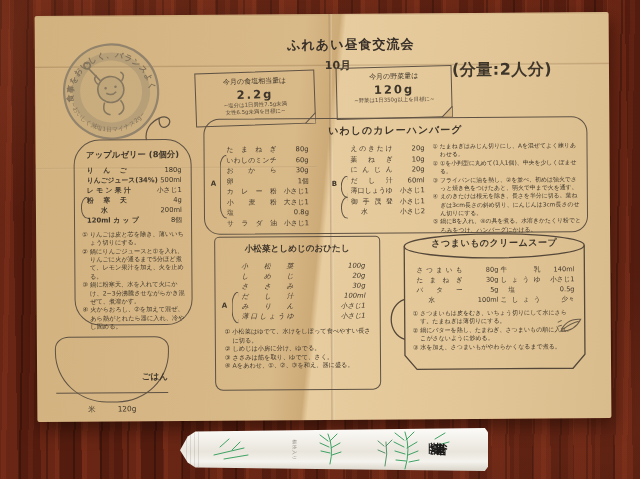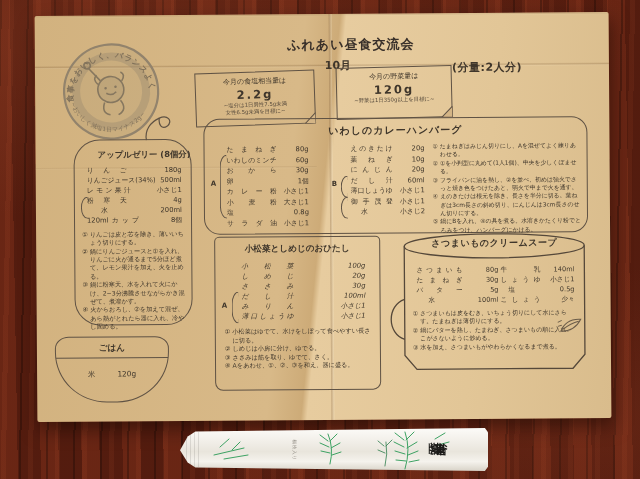--- a/index.html
+++ b/index.html
@@ -18,21 +18,21 @@
     border-radius:2px;box-shadow:2px 8px 18px rgba(20,5,0,.5);
     transform:rotate(-0.4deg);color:#3f362b;}
   .fold-h{position:absolute;left:0;top:50px;width:100%;height:3px;
     background:linear-gradient(rgba(100,65,30,0),rgba(100,65,30,.22),rgba(255,240,210,.18));}
   .crease{position:absolute;left:0;top:152px;width:49%;height:2px;background:linear-gradient(rgba(100,65,30,.12),rgba(255,240,210,.1));}
   
   .stamp{position:absolute;left:26px;top:26px;transform:rotate(-8deg);}
   .title-block{position:absolute;left:228px;top:22px;width:176px;text-align:center;}
   .main-title{font-size:13px;font-weight:bold;letter-spacing:1px;color:#39302a;}
   .month{font-size:11px;font-weight:bold;margin-top:4px;margin-right:26px;}
-  .servings{position:absolute;left:417px;top:47px;font-size:11px;font-weight:bold;letter-spacing:.5px;}
+  .servings{position:absolute;left:417px;top:47px;font-size:16px;font-weight:bold;letter-spacing:.5px;}
   
   .note{position:absolute;border:1.2px solid #5f5244;text-align:center;padding-top:4px;}
   .note-salt{left:160px;top:57px;width:118px;height:48px;transform:rotate(-1.6deg);}
   .note-veg{left:301px;top:53px;width:114px;height:46px;transform:rotate(-1deg);}
   .note-h{font-size:7px;}
   .note-v{font-size:11.5px;font-weight:bold;letter-spacing:2px;margin-top:1px;}
   .note-s{font-size:5.4px;color:#564a3c;line-height:1.35;}
   .dogear{position:absolute;right:-1px;bottom:-1px;}
   
   .rtitle{text-align:center;font-weight:bold;}
@@ -41,30 +41,30 @@
   .iqty{text-align:left;}
   .step{display:flex;gap:2px;align-items:flex-start;}
   .snum{flex:0 0 auto;}
   .stext{word-break:break-all;}
   .brk{position:absolute;width:6px;border:1px solid #5f5244;border-right:none;
     border-radius:8px 0 0 8px / 14px 0 0 14px;}
   .glabel{position:absolute;font-size:7px;font-weight:bold;}
   
   .apple-box{position:absolute;left:38px;top:124px;width:116px;height:184px;
     border:1.2px solid #5f5244;border-radius:26px;}
-  .aj-title{font-size:8.4px;padding-top:9px;text-align:right;}
+  .aj-title{font-size:8.4px;padding-top:9px;}
   .aj-rows{margin:5px 9px 0 12px;font-size:6.8px;}
   .aj-rows .irow{height:10px;}
-  .aj-rows .iname{max-width:76px;}
+  .aj-rows .iname{max-width:76px;font-weight:bold;}
   .aj-steps{margin:5px 6px 0 7px;font-size:6.2px;line-height:1.35;}
   .stem{position:absolute;left:104px;top:100px;}
   
   .rice-bowl{position:absolute;left:18px;top:321px;width:112px;height:64px;
     border:1.2px solid #5f5244;border-radius:14px 14px 52px 52px / 12px 12px 50px 50px;}
-  .rb-title{text-align:center;font-weight:bold;font-size:8.6px;padding:5px 0 3px;border-bottom:1.1px solid #5f5244;}
+  .rb-title{text-align:right;font-weight:bold;font-size:8.6px;padding:5px 0 9px;border-bottom:1.1px solid #5f5244;margin-top:29px;}
   .rb-row{display:flex;justify-content:center;gap:22px;font-size:7.4px;padding-top:11px;}
   
   .hb-box{position:absolute;left:168px;top:104px;width:382px;height:114px;
     border:1.2px solid #5f5244;border-radius:16px;}
   .hb-title{font-size:10px;padding-top:5px;letter-spacing:1px;}
   .hb-c1{position:absolute;left:22px;top:25px;width:82px;font-size:6.8px;}
   .hb-c1 .irow{height:10.5px;}
   .hb-c1 .iname{width:50px;}
   .hb-c2{position:absolute;left:146px;top:25px;width:74px;font-size:6.8px;}
   .hb-c2 .irow{height:10.5px;}

